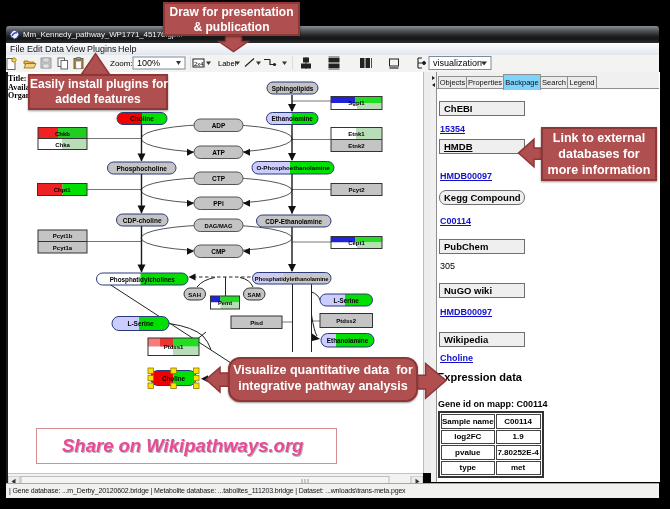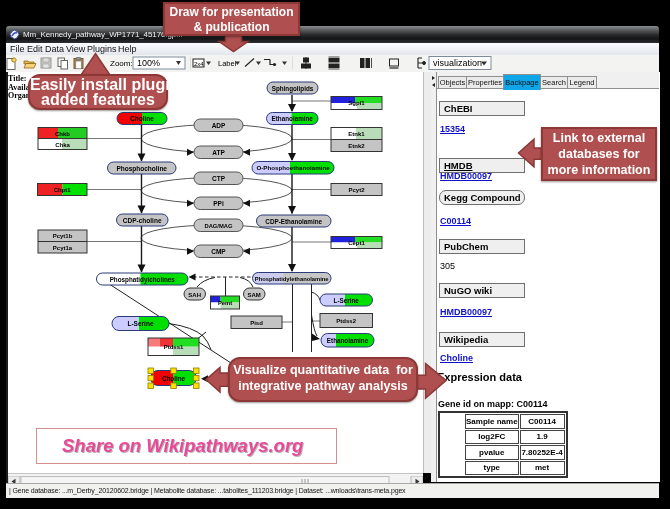--- a/index.html
+++ b/index.html
@@ -24,33 +24,33 @@
 #panel{left:436px;top:72px;width:223px;height:410px;background:#fff;
   border-left:1px solid #8f8f8f;}
 #hscroll{left:8px;top:473px;width:415px;height:12px;background:#f2f2f2;
   border-top:1px solid #c4c4c4;}
 #statusbar{left:6px;top:483px;width:653px;height:14px;background:#f1f1f0;
   border-top:1px solid #a8a8a8;font-size:7px;letter-spacing:-0.15px;line-height:14px;color:#141414;
   white-space:nowrap;overflow:hidden;}
 
 .tab{position:absolute;top:76px;height:12px;background:#ebebeb;border:1px solid #8f8f8f;
   border-bottom:none;font-size:7.5px;line-height:12px;text-align:center;color:#111;white-space:nowrap;overflow:hidden;}
-.tabactive{top:74px;height:15px;background:#0ea5e9;line-height:15px;z-index:3;}
+.tabactive{top:74px;height:15px;background:#7dd3fc;line-height:15px;z-index:3;}
 #tabline{left:437px;top:88px;width:222px;height:1px;background:#8f8f8f;z-index:2;}
 
 .pbox{left:439px;width:80px;height:13px;background:#efefef;border:1px solid #6f6f6f;
   font-size:9.5px;font-weight:bold;line-height:13px;padding-left:4px;color:#000;white-space:nowrap;overflow:hidden;}
 .plink{left:440px;font-size:9px;font-weight:bold;color:#1111cc;text-decoration:underline;}
 
 .co{background:#b04f4f;border:2px solid #8d3737;color:#fff;font-weight:bold;
   text-align:center;z-index:50;box-shadow:0 1px 2px rgba(0,0,0,0.4);}
 .coarrow{z-index:49;}
 
 #dtable{left:438px;top:411px;border-collapse:separate;border-spacing:1px;
-  background:#fff;border:2px solid #333;z-index:5;table-layout:fixed;padding-left:24px;}
+  background:#fff;border:2px solid #333;z-index:5;table-layout:fixed;}
 #dtable td{border:1px solid #444;font-size:8px;font-weight:bold;text-align:center;
   height:12.5px;background:#fff;color:#000;white-space:nowrap;overflow:hidden;padding:0;}
 </style>
 </head>
 <body>
 
 <div class="abs" id="titlebar">
     <svg style="position:absolute;left:3px;top:3px;" width="11" height="11" viewBox="0 0 11 11">
       <path d="M1,5.5 Q3,1 5.5,1 Q10,3 10,5.5 Q8,10 5.5,10 Q1,8 1,5.5 z" fill="#eef" stroke="#334488" stroke-width="1"></path>
       <path d="M3,7 Q5,3 8,4" stroke="#3a57c4" stroke-width="1.6" fill="none"></path>
@@ -178,21 +178,21 @@
 <div class="abs" style="left:437px;top:72px;width:222px;height:16px;background:#f0f0f0;"></div>
 <div class="tab abs" style="left:438px;width:27px;">Objects</div>
 <div class="tab abs" style="left:466px;width:36px;">Properties</div>
 <div class="tab tabactive abs" style="left:503px;width:36px;">Backpage</div>
 <div class="tab abs" style="left:540px;width:26px;text-align:center;">Search</div>
 <div class="tab abs" style="left:567px;width:28px;">Legend</div>
 <div class="abs" id="tabline"></div>
 
 <div class="pbox abs" style="top:101px;">ChEBI</div>
 <div class="plink abs" style="top:124px;">15354</div>
-<div class="pbox abs" style="top:158px;text-decoration:underline;">HMDB</div>
+<div class="pbox abs" style="top:139px;text-decoration:underline;">HMDB</div>
 <div class="plink abs" style="top:171px;">HMDB00097</div>
 <div class="pbox abs" style="top:190px;border-radius:7px;">Kegg Compound</div>
 <div class="plink abs" style="top:216px;">C00114</div>
 <div class="pbox abs" style="top:239px;">PubChem</div>
 <div class="abs" style="left:440px;top:261px;font-size:9px;color:#000;">305</div>
 <div class="pbox abs" style="top:283px;">NuGO wiki</div>
 <div class="plink abs" style="top:307px;">HMDB00097</div>
 <div class="pbox abs" style="top:332px;">Wikipedia</div>
 <div class="plink abs" style="top:353px;">Choline</div>
 <div class="abs" style="left:437px;top:371px;font-size:11px;font-weight:bold;color:#000;">Expression data</div>
@@ -461,21 +461,21 @@
   <rect x="193.5" y="383" width="5.5" height="5.5"></rect>
   <rect x="148" y="375.3" width="5.5" height="5.5"></rect>
   <rect x="193.5" y="375.3" width="5.5" height="5.5"></rect>
 </g>
 </svg>
 
 <div class="co abs" style="left:163px;top:2px;width:133px;height:29px;font-size:12px;line-height:14.5px;padding-top:1px;white-space:nowrap;">Draw for presentation<br>&amp; publication</div>
 <svg class="abs coarrow" style="left:205px;top:33px;" width="60" height="22" viewBox="205 33 60 22">
     <polygon points="225.5,33.5 241.5,33.5 241.5,41.5 248,41.5 233.5,51.5 219,41.5 225.5,41.5" fill="#b04f4f" stroke="#8d3737" stroke-width="1.5"></polygon>
   </svg>
-<div class="co abs" style="left:28px;top:74px;width:136px;height:31px;font-size:16px;line-height:15px;padding-top:1px;white-space:nowrap;border-radius:12px;">Easily install plugins for<br>added features</div>
+<div class="co abs" style="left:28px;top:74px;width:136px;height:31px;font-size:12px;line-height:15px;padding-top:1px;white-space:nowrap;">Easily install plugins for<br>added features</div>
 <svg class="abs coarrow" style="left:75px;top:52px;" width="42" height="24" viewBox="75 52 42 24">
     <polygon points="81,75 110,75 95.5,53.5" fill="#b04f4f" stroke="#8d3737" stroke-width="1.5"></polygon>
   </svg>
 <div class="co abs" style="left:541px;top:127px;width:112px;height:49px;font-size:12.5px;line-height:16px;padding-top:1px;white-space:nowrap;">Link to external<br>databases for<br>more information</div>
 <svg class="abs coarrow" style="left:514px;top:136px;" width="32" height="34" viewBox="514 136 32 34">
     <polygon points="544,148 534,148 534,139.2 518.5,153 534,166.9 534,159.2 544,159.2" fill="#b04f4f" stroke="#8d3737" stroke-width="1.5"></polygon>
   </svg>
 <div class="co abs" style="left:228px;top:357px;width:186px;height:38px;font-size:12.5px;line-height:16px;padding-top:3px;white-space:nowrap;border-radius:12px;">Visualize quantitative data&nbsp; for<br>integrative pathway analysis</div>
 <svg class="abs coarrow" style="left:202px;top:363px;" width="28" height="34" viewBox="202 363 28 34">
     <polygon points="230,373 220,373 220,367.5 206,379.5 220,392 220,386.3 230,386.3" fill="#b04f4f" stroke="#8d3737" stroke-width="1.5"></polygon>

